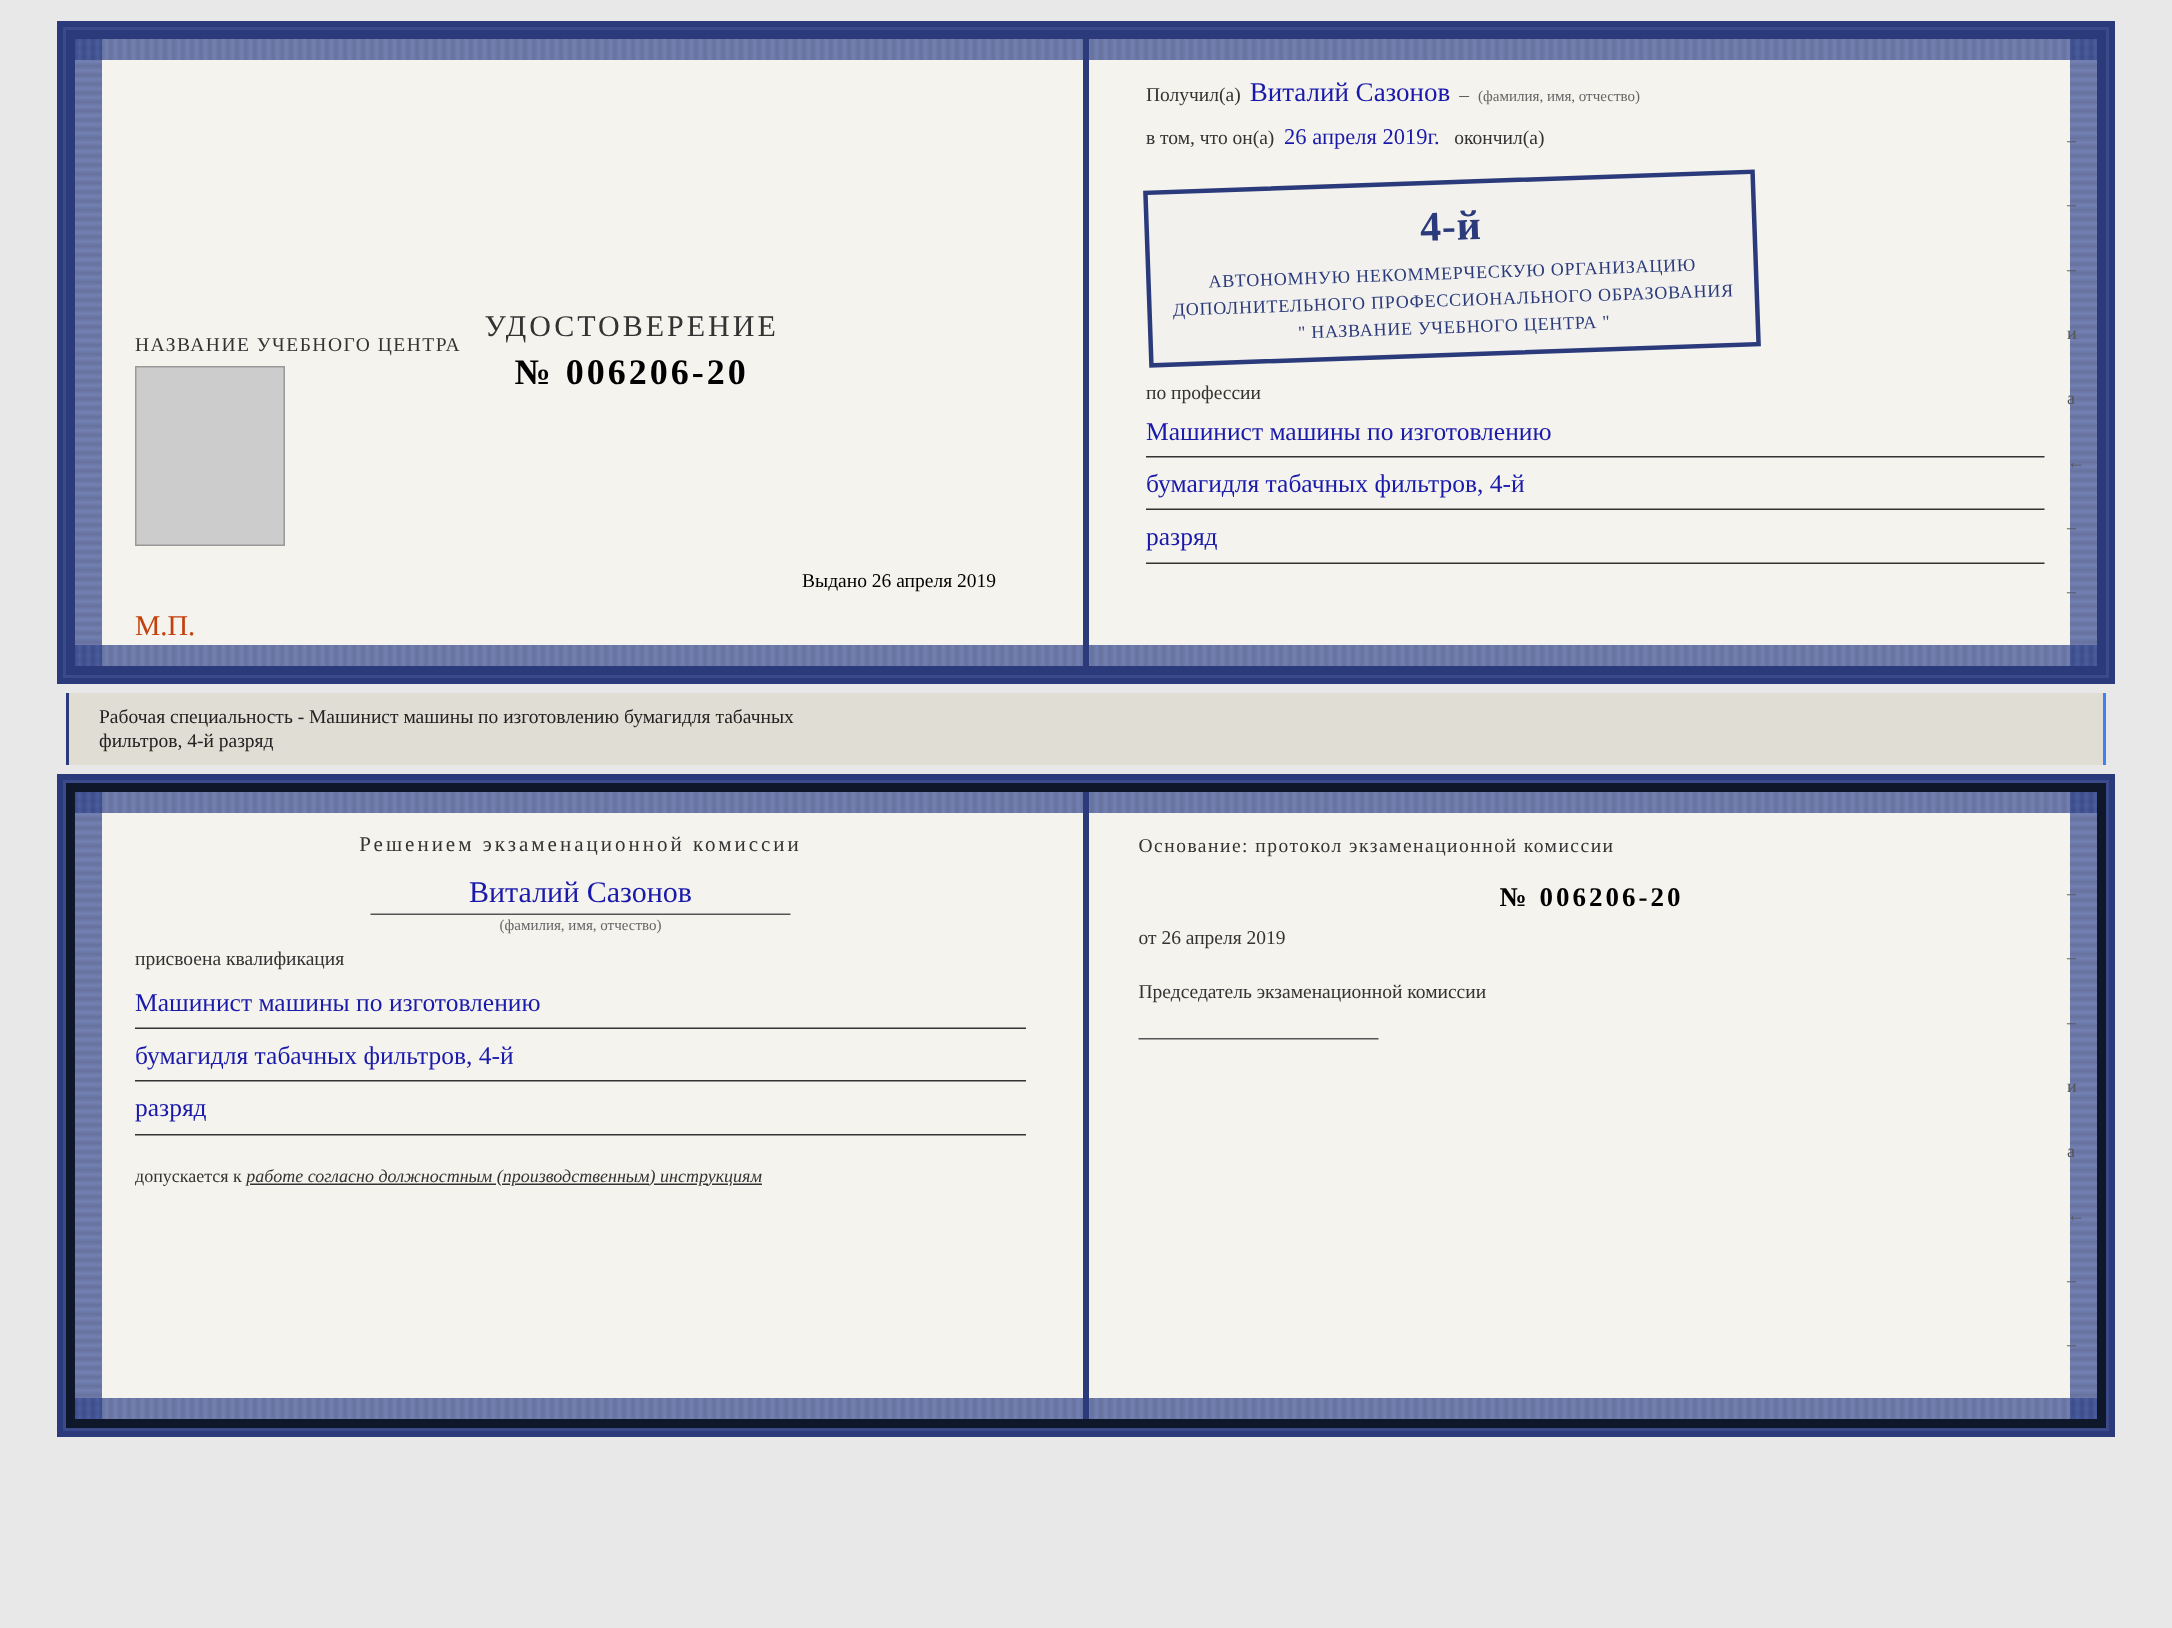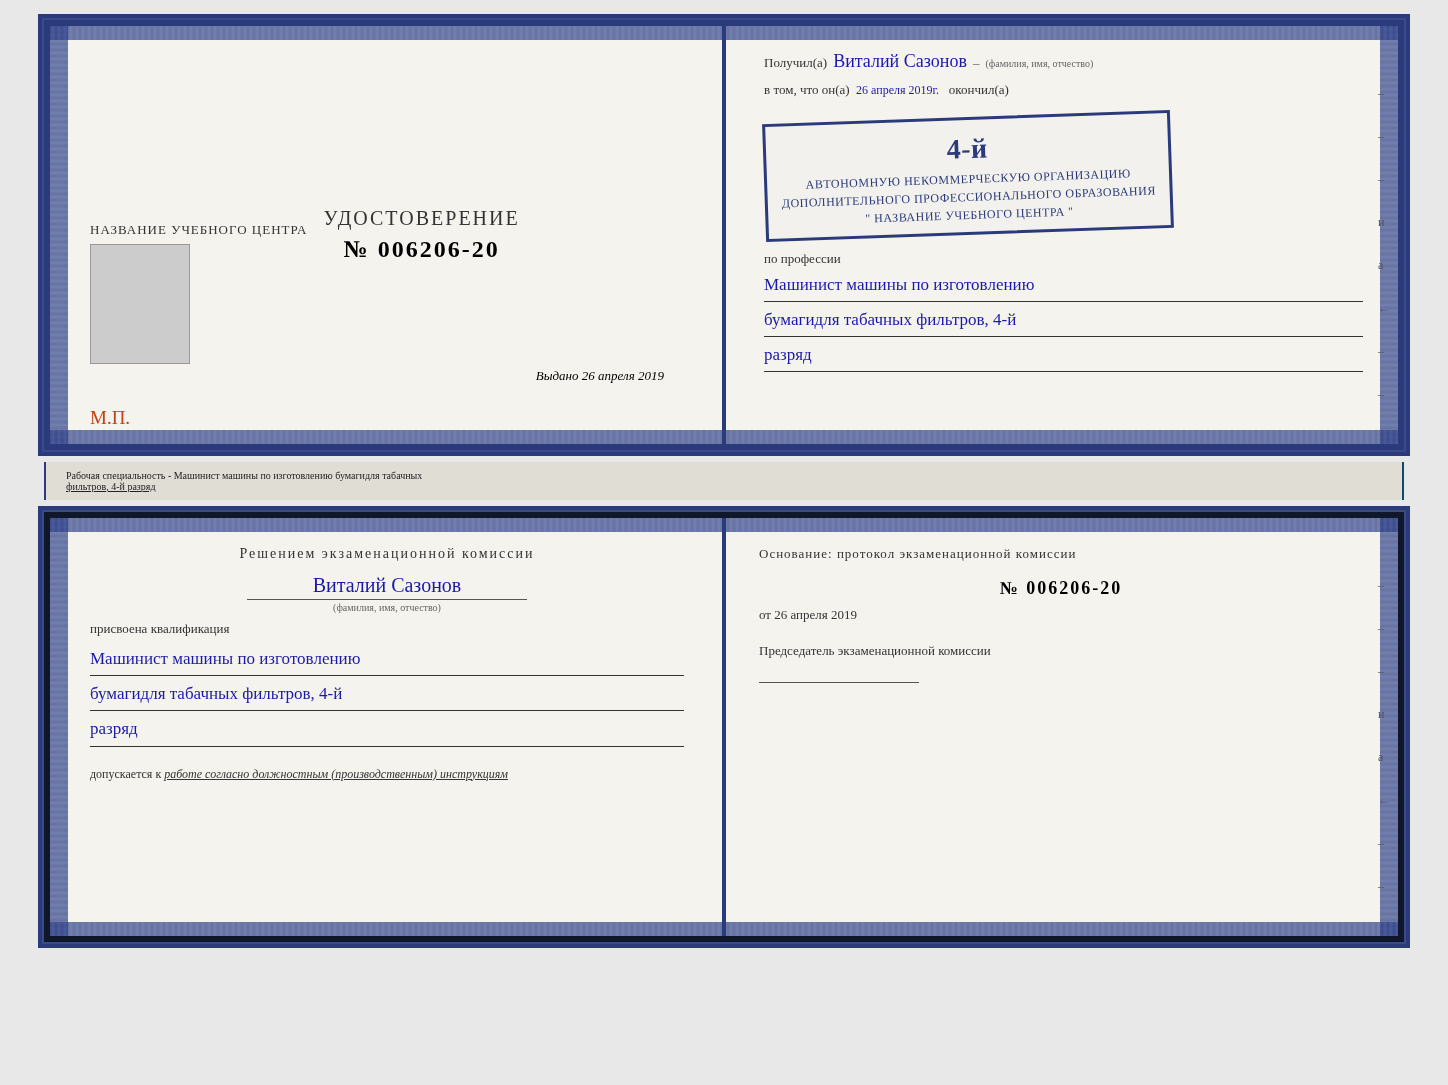--- a/index.html
+++ b/index.html
@@ -84,24 +84,23 @@
       background: #ccc;
       border: 1px solid #999;
       position: absolute;
       left: 40px;
       bottom: 80px;
     }
 
     .issued-line {
       font-size: 13px;
       color: #333;
-      margin-bottom: 30px;
+      margin-bottom: 19px;
       align-self: flex-end;
       margin-right: 20px;
-      font-style: italic;
     }
 
     .issued-line span {
       font-size: 13px;
       color: #000;
     }
 
     .mp-label {
       position: absolute;
       bottom: 15px;
@@ -130,21 +129,21 @@
 
     .handwritten {
       font-family: 'Segoe Script', 'Comic Sans MS', cursive;
       color: #1a1aaa;
       font-size: 18px;
     }
 
     .handwritten-small {
       font-family: 'Segoe Script', 'Comic Sans MS', cursive;
       color: #1a1aaa;
-      font-size: 12px;
+      font-size: 15px;
     }
 
     .subtext {
       font-size: 10px;
       color: #555;
       display: block;
       text-align: center;
     }
 
     .cert-text-block {
@@ -201,28 +200,27 @@
       gap: 28px;
       color: #555;
       font-size: 12px;
     }
 
     
     .divider-area {
       width: 1360px;
       background: #e0ddd5;
       padding: 8px 20px;
-      font-size: 10px;
+      font-size: 13px;
       color: #222;
       border-left: 2px solid #2a3a7a;
-      border-right: 2px solid #0c4a6e;
+      border-right: 2px solid #3b82f6;
     }
 
     .divider-underline {
-      text-decoration: underline;
       color: #222;
     }
 
     
     .doc-bottom {
       display: flex;
       width: 1360px;
       height: 430px;
       border: 6px solid #0f172a;
       background: #f5f3ee;

